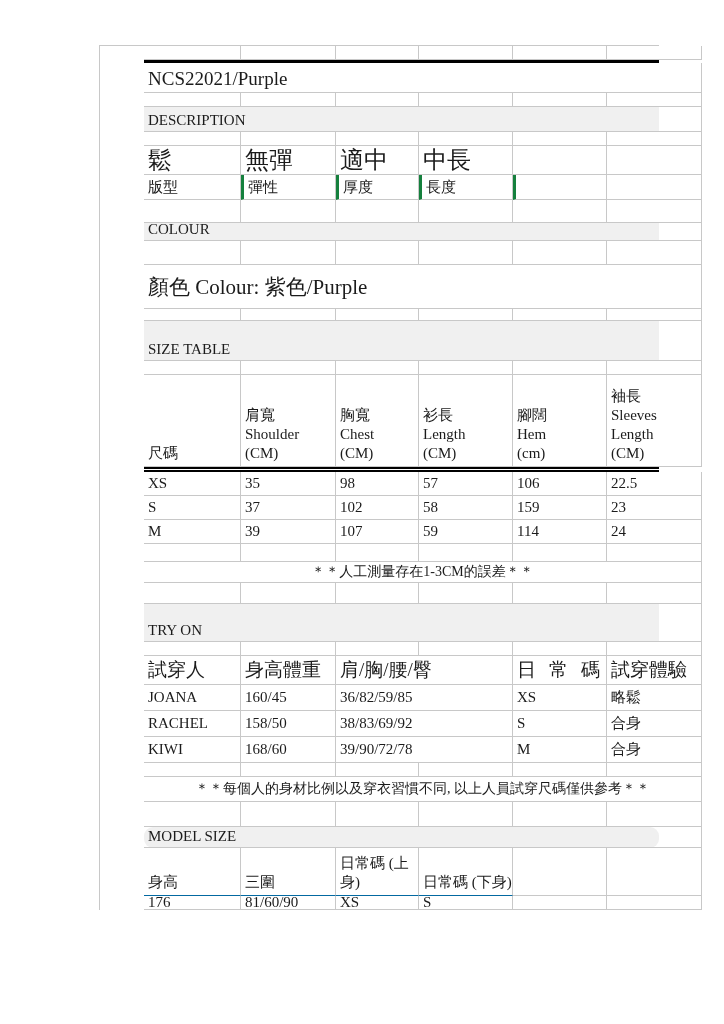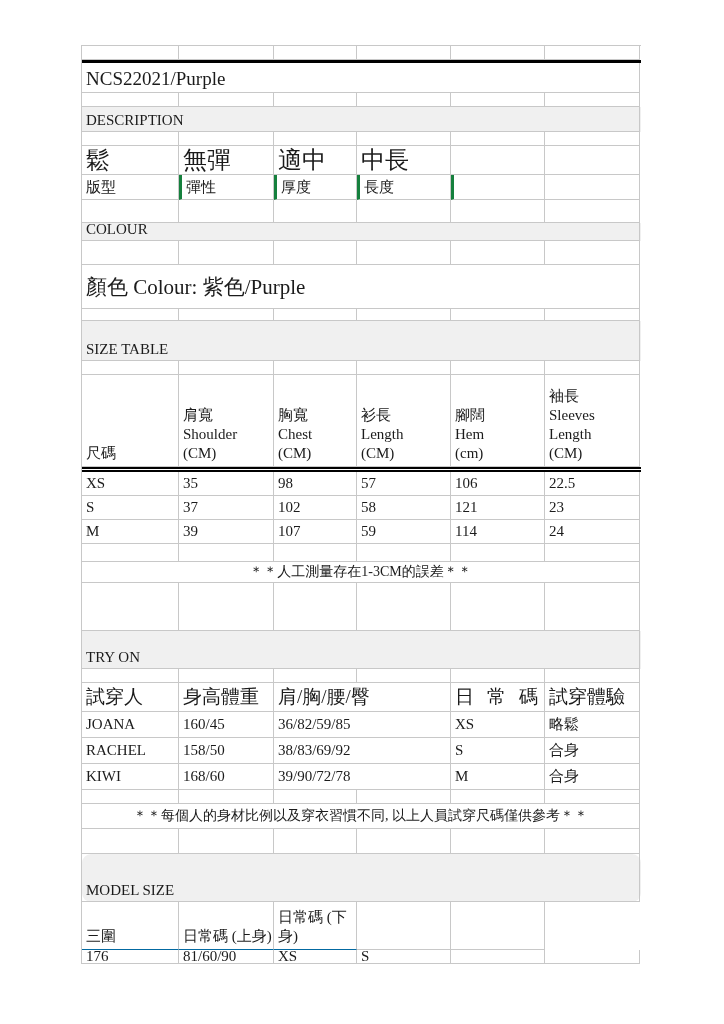--- a/index.html
+++ b/index.html
@@ -3,46 +3,47 @@
 <meta charset="utf-8">
 <style>
   * { margin: 0; padding: 0; box-sizing: border-box; }
   html, body { width: 724px; height: 1024px; background: #ffffff; overflow: hidden; }
   body {
     font-family: "Liberation Serif", "DejaVu Serif", serif;
     color: #1b1b1b;
   }
   .sheet {
     position: absolute;
-    left: 81px;
+    left: 99px;
     top: 45px;
     width: 560px;
     border-left: 1px solid #c8c8c8;
     border-top: 1px solid #c8c8c8;
+    padding-left: 44px;
   }
   .row {
     display: grid;
     grid-template-columns: 97px 95px 83px 94px 94px 95px;
   }
   .row.merge5 { grid-template-columns: 97px 95px 177px 94px 95px; }
   .c {
     border-right: 1px solid #c8c8c8;
     border-bottom: 1px solid #c8c8c8;
     overflow: hidden;
     padding-left: 4px;
     display: flex;
     align-items: flex-end;
     padding-bottom: 2px;
   }
   .span6 { grid-column: 1 / -1; }
 
   
   .h22 { height: 14px; } .h23 { height: 23px; } .h24 { height: 24px; }
   .h25 { height: 25px; } .h26 { height: 26px; } .h27 { height: 18px; }
-  .h29 { height: 29px; } .h30 { height: 48px; border-radius: 9px; } .h33 { height: 33px; }
+  .h29 { height: 29px; } .h30 { height: 21px; border-radius: 9px; } .h33 { height: 33px; }
   .h38 { height: 38px; } .h40 { height: 40px; } .h44 { height: 44px; }
   .h48 { height: 48px; } .h12 { height: 12px; } .h14 { height: 14px; }
   .h18 { height: 18px; } .h21 { height: 21px; } .h97 { height: 97px; }
 
   .r-title { border-top: 3px solid #000; }
   .r-title .c { font-size: 19px; }
 
   .band { background: #f0f0f0; }
   .band .c { font-size: 15px; }
 
@@ -205,21 +206,21 @@
     <div class="c">98</div>
     <div class="c">57</div>
     <div class="c">106</div>
     <div class="c">22.5</div>
   </div>
   <div class="row r-data h24">
     <div class="c">S</div>
     <div class="c">37</div>
     <div class="c">102</div>
     <div class="c">58</div>
-    <div class="c">121</div>
+    <div class="c">159</div>
     <div class="c">23</div>
   </div>
   <div class="row r-data h24">
     <div class="c">M</div>
     <div class="c">39</div>
     <div class="c">107</div>
     <div class="c">59</div>
     <div class="c">114</div>
     <div class="c">24</div>
   </div>
@@ -309,20 +310,21 @@
       <div class="c"></div>
       <div class="c"></div>
       <div class="c"></div>
   </div>
 
   <div class="row band h30">
     <div class="c span6">MODEL SIZE</div>
   </div>
 
   <div class="row r-modelhead h48">
+    <div class="c darkunder">身高</div>
     <div class="c darkunder">三圍</div>
     <div class="c darkunder">日常碼 (上身)</div>
     <div class="c darkunder">日常碼 (下身)</div>
     <div class="c"></div>
     <div class="c"></div>
   </div>
 
   <div class="row r-data h22">
     <div class="c">176</div>
     <div class="c">81/60/90</div>

